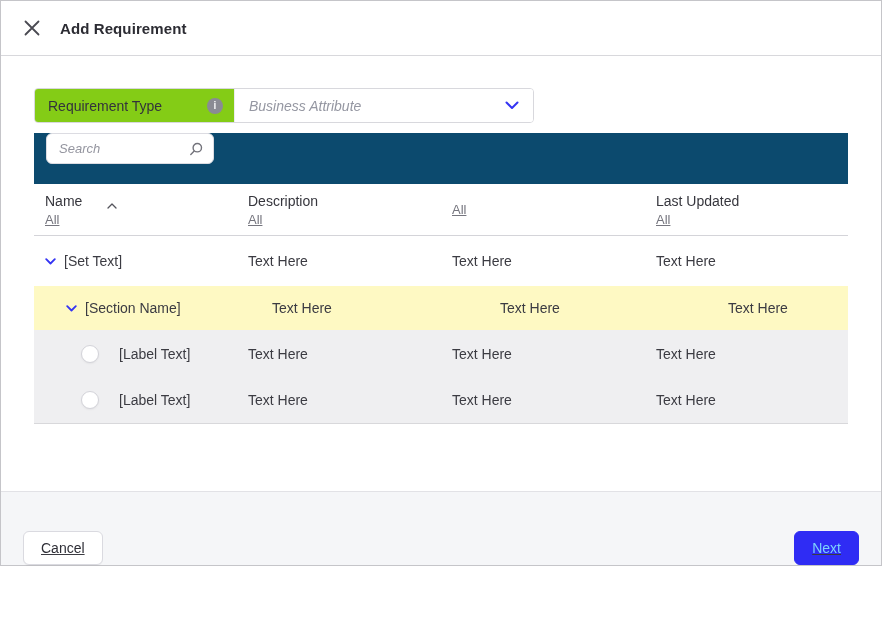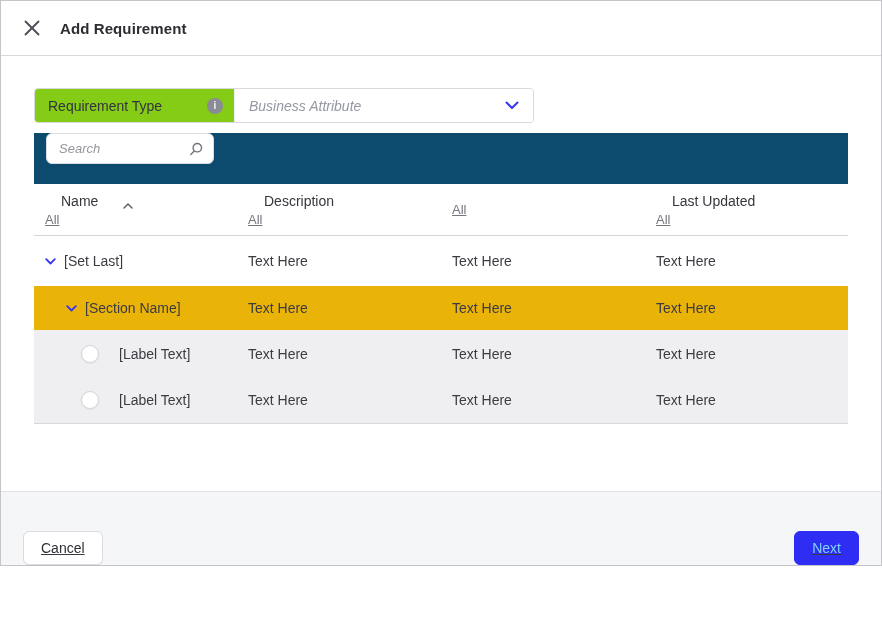--- a/index.html
+++ b/index.html
@@ -83,33 +83,33 @@
     display: grid;
     grid-template-columns: 214px 204px 204px 1fr;
     align-items: center;
   }
   .thead {
     height: 52px; border-bottom: 1px solid #d4d4d9;
     align-items: center;
   }
   .th { display: flex; flex-direction: column; gap: 3px; }
   .th:first-child { padding-left: 11px; }
-  .th-label-line { display: flex; align-items: flex-end; gap: 25px; margin-left: 16px; }
+  .th-label-line { display: flex; align-items: flex-end; gap: 25px; }
   .th-label { font-size: 14px; color: #36363d; }
   .th-filter {
     font-size: 13px; color: #75757e; text-decoration: underline;
     cursor: pointer; width: max-content;
   }
   .sort-caret { display: inline-flex; cursor: pointer; }
 
   .trow { font-size: 14px; color: #3b3b42; }
   .trow .name-cell { display: flex; align-items: center; }
   .row-set { height: 50px; background: #fff; }
   .row-set .name-cell { padding-left: 11px; gap: 8px; }
-  .row-section { height: 44px; background: #eab308; }
+  .row-section { height: 44px; background: #fef9c3; gap: 24px; }
   .row-section .name-cell { padding-left: 32px; gap: 8px; }
   .row-option { height: 47px; background: #efeff1; }
   .row-option .name-cell { padding-left: 47px; gap: 20px; }
   .table-bottom { border-bottom: 1px solid #d8d8db; }
 
   .tree-chevron { display: inline-flex; cursor: pointer; }
   .radio {
     width: 18px; height: 18px; border-radius: 50%;
     background: #fff; border: 1px solid #d3d3d9;
     box-shadow: 0 1px 2px rgba(0,0,0,.05);
@@ -207,21 +207,21 @@
       </div>
     </div>
 
     <div class="trow row-set grid-cols">
       <div class="name-cell">
         <span class="tree-chevron">
           <svg width="11" height="7" viewBox="0 0 11 7">
             <path d="M1.2 1.2 L5.5 5.5 L9.8 1.2" stroke="#3434f3" stroke-width="1.8" stroke-linecap="round" stroke-linejoin="round" fill="none"></path>
           </svg>
         </span>
-        <span>[Set Last]</span>
+        <span>[Set Text]</span>
       </div>
       <div>Text Here</div>
       <div>Text Here</div>
       <div>Text Here</div>
     </div>
 
     <div class="trow row-section grid-cols">
       <div class="name-cell">
         <span class="tree-chevron">
           <svg width="11" height="7" viewBox="0 0 11 7">

